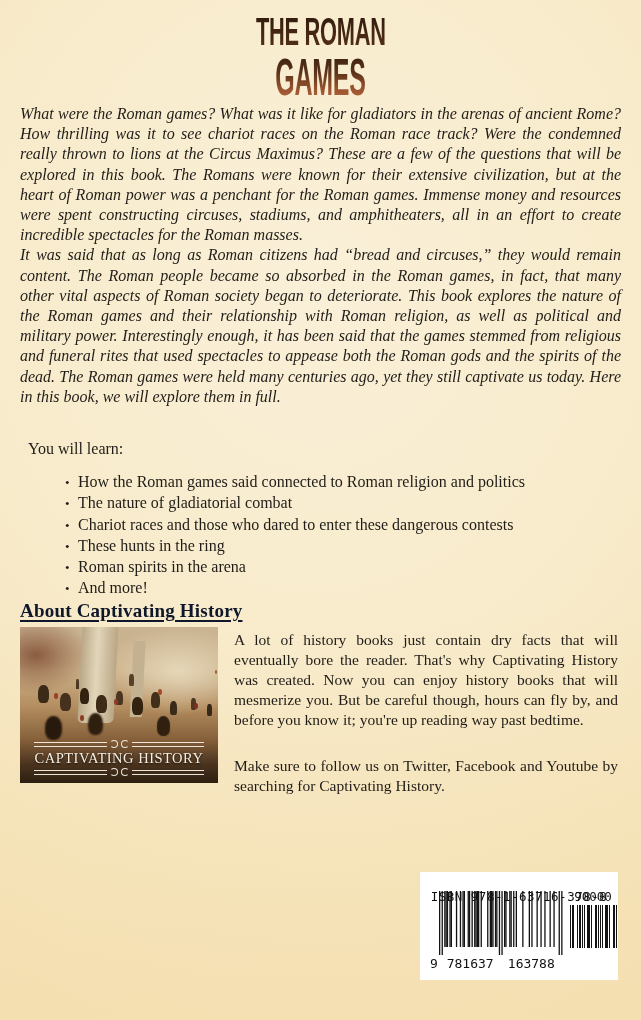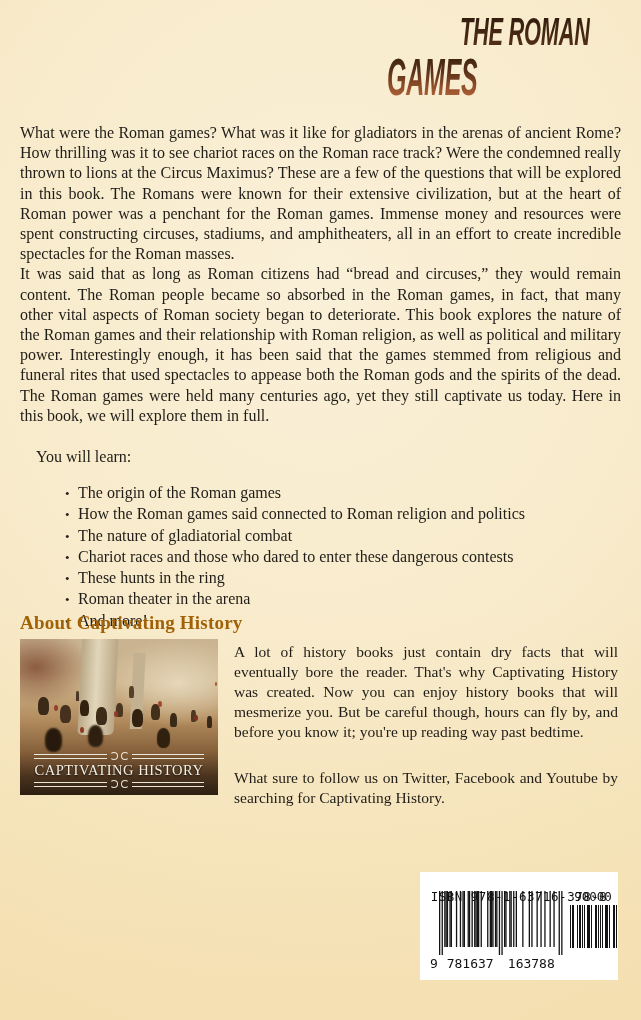--- a/index.html
+++ b/index.html
@@ -7,53 +7,53 @@
     width:641px; height:1020px; overflow:hidden; position:relative;
     font-family:"Liberation Serif", serif;
     color:#201d18;
     background:
       linear-gradient(180deg, rgba(250,238,210,0) 60%, rgba(244,222,172,.55) 100%),
       radial-gradient(120% 85% at 50% 28%, #faf0d8 0%, #f8ebcb 45%, #f5e4bc 78%, #f3dfb2 100%);
   }
   .page { position:absolute; inset:0; }
 
   
-  .title-block { position:absolute; top:12px; left:0; width:641px; text-align:right;font-style:italic; }
+  .title-block { position:absolute; top:12px; left:0; width:641px; text-align:center; }
   .t1, .t2 {
     font-family:"Liberation Sans", sans-serif; font-weight:700; line-height:1;
     display:inline-block; white-space:nowrap;
   }
   .t1 {
     font-size:39px; letter-spacing:-.5px; transform:scaleX(.56);
     background:linear-gradient(180deg,#2f1b0e 0%, #46281646 140%), linear-gradient(180deg,#321d0f,#553019);
     background:linear-gradient(180deg,#2e1a0d 0%, #573119 100%);
     -webkit-background-clip:text; background-clip:text; color:transparent;
   }
   .t2 {
     display:block; margin:1px auto 0; font-size:51px; letter-spacing:-.5px; transform:scaleX(.49);
     background:linear-gradient(180deg,#33200f 0%, #5d3319 40%, #9c5530 75%, #bb6a3c 100%);
     -webkit-background-clip:text; background-clip:text; color:transparent;
   }
 
   
-  .synopsis { position:absolute; top:123px; left:20px; width:601px; }
+  .synopsis { position:absolute; top:104px; left:20px; width:601px;font-style:italic; }
   .synopsis p { margin:0; font-size:16px; line-height:20.2px; text-align:justify; }
 
   
   .learn { position:absolute; top:431px; left:20px; width:601px; }
-  .learn-intro { margin:16px; font-size:16px; line-height:20px; }
+  .learn-intro { margin:8px; font-size:16px; line-height:20px; }
   .learn-list { margin:13px 0 0 0; padding:0 0 0 45px; list-style:none; }
   .learn-list li { font-size:16px; line-height:20.3px; }
   .bullet { display:inline-block; width:13px; font-size:13px; }
 
   
   .about { position:absolute; top:596px; left:20px; width:601px; }
   .about-heading {
-    margin:16px 0 5px 0; font-size:19px; font-weight:700; color:#a16207;
-    text-decoration-thickness:2px; text-underline-offset:3px;
+    margin:4px 0 5px 0; font-size:19px; font-weight:700; color:#0f172a;
+    text-decoration:underline; text-decoration-thickness:2px; text-underline-offset:3px;
     letter-spacing:.2px;
   }
   .about-row { display:flex; align-items:flex-start; }
   .about-right { margin-left:13px; width:390px; }
   .about-right p { margin:3px; font-size:15.5px; line-height:20px; text-align:justify; }
   .about-right p.mt { margin-top:26px; }
 
   
   .logo-image {
     position:relative; width:198px; height:156px; flex:none; overflow:hidden;
@@ -119,26 +119,25 @@
   </header>
 
   <section class="synopsis">
     <p>What were the Roman games? What was it like for gladiators in the arenas of ancient Rome? How thrilling was it to see chariot races on the Roman race track? Were the condemned really thrown to lions at the Circus Maximus? These are a few of the questions that will be explored in this book. The Romans were known for their extensive civilization, but at the heart of Roman power was a penchant for the Roman games. Immense money and resources were spent constructing circuses, stadiums, and amphitheaters, all in an effort to create incredible spectacles for the Roman masses.</p>
     <p>It was said that as long as Roman citizens had “bread and circuses,” they would remain content. The Roman people became so absorbed in the Roman games, in fact, that many other vital aspects of Roman society began to deteriorate. This book explores the nature of the Roman games and their relationship with Roman religion, as well as political and military power. Interestingly enough, it has been said that the games stemmed from religious and funeral rites that used spectacles to appease both the Roman gods and the spirits of the dead. The Roman games were held many centuries ago, yet they still captivate us today. Here in this book, we will explore them in full.</p>
   </section>
 
   <section class="learn">
     <p class="learn-intro">You will learn:</p>
     <ul class="learn-list">
-      <li><span class="bullet">•</span><span>The origin of the Roman games</span></li>
       <li><span class="bullet">•</span><span>How the Roman games said connected to Roman religion and politics</span></li>
       <li><span class="bullet">•</span><span>The nature of gladiatorial combat</span></li>
       <li><span class="bullet">•</span><span>Chariot races and those who dared to enter these dangerous contests</span></li>
       <li><span class="bullet">•</span><span>These hunts in the ring</span></li>
-      <li><span class="bullet">•</span><span>Roman theater in the arena</span></li>
+      <li><span class="bullet">•</span><span>Roman spirits in the arena</span></li>
       <li><span class="bullet">•</span><span>And more!</span></li>
     </ul>
   </section>
 
   <section class="about">
     <h2 class="about-heading">About Captivating History</h2>
     <div class="about-row">
       <div class="logo-image">
         <div class="art-column"></div>
         <div class="art-figures"></div>
@@ -154,21 +153,21 @@
           <div class="orn">
             <span class="line"></span>
               <span class="curl a"></span>
               <span class="curl b"></span>
               <span class="line"></span>
           </div>
         </div>
       </div>
       <div class="about-right">
         <p>A lot of history books just contain dry facts that will eventually bore the reader. That's why Captivating History was created. Now you can enjoy history books that will mesmerize you. But be careful though, hours can fly by, and before you know it; you're up reading way past bedtime.</p>
-        <p class="mt">What sure to follow us on Twitter, Facebook and Youtube by searching for Captivating History.</p>
+        <p class="mt">Make sure to follow us on Twitter, Facebook and Youtube by searching for Captivating History.</p>
       </div>
     </div>
   </section>
 
   <div class="barcode-box">
     <div class="isbn-line">ISBN 978-1-63716-378-8</div>
     <svg class="ean13" width="135" height="80" viewBox="0 0 135 80">
         <rect x="9.00" y="0" width="1.3" height="64" fill="#131313"></rect>
         <rect x="11.60" y="0" width="1.3" height="64" fill="#131313"></rect>
         <rect x="14.20" y="0" width="1.3" height="56" fill="#131313"></rect>

